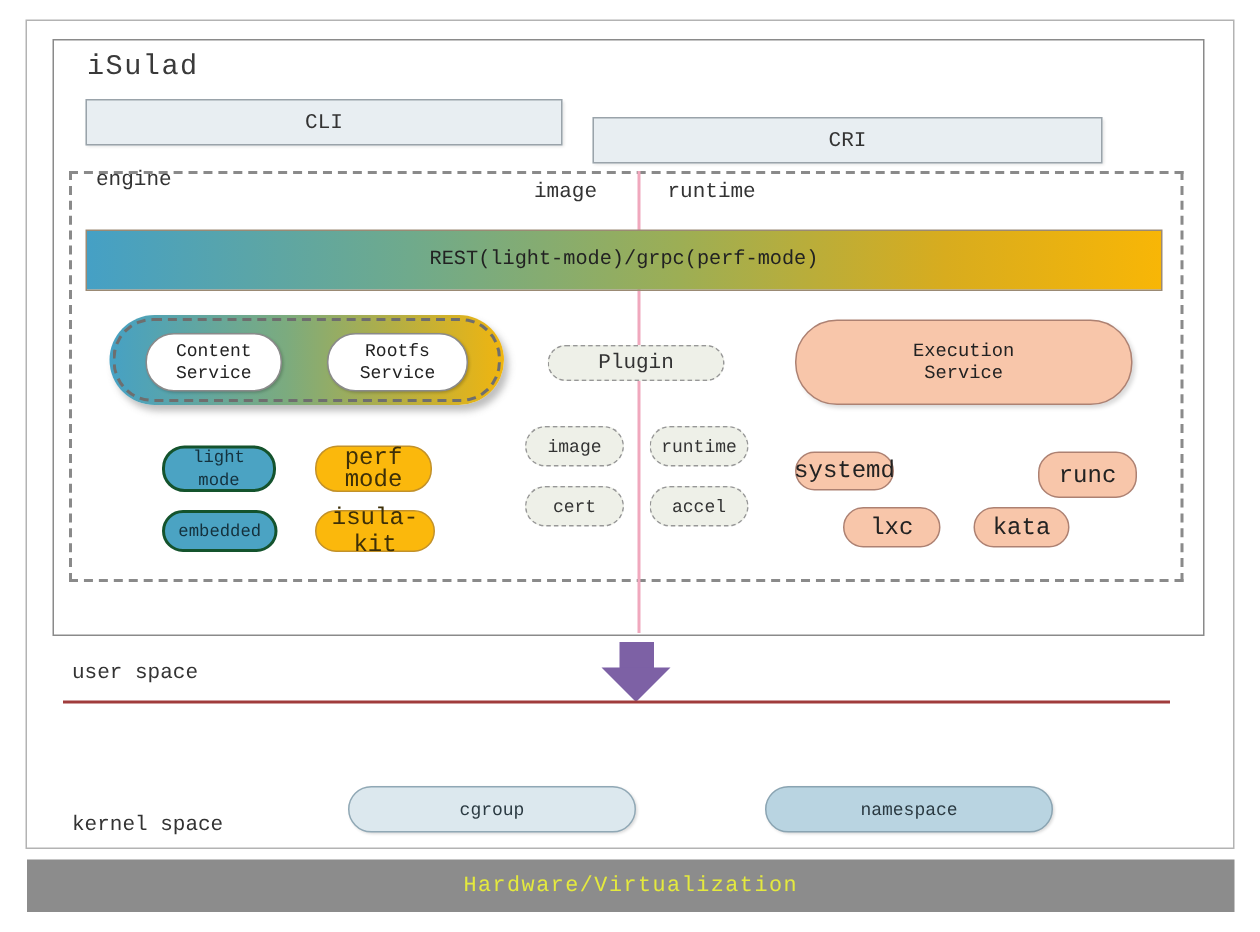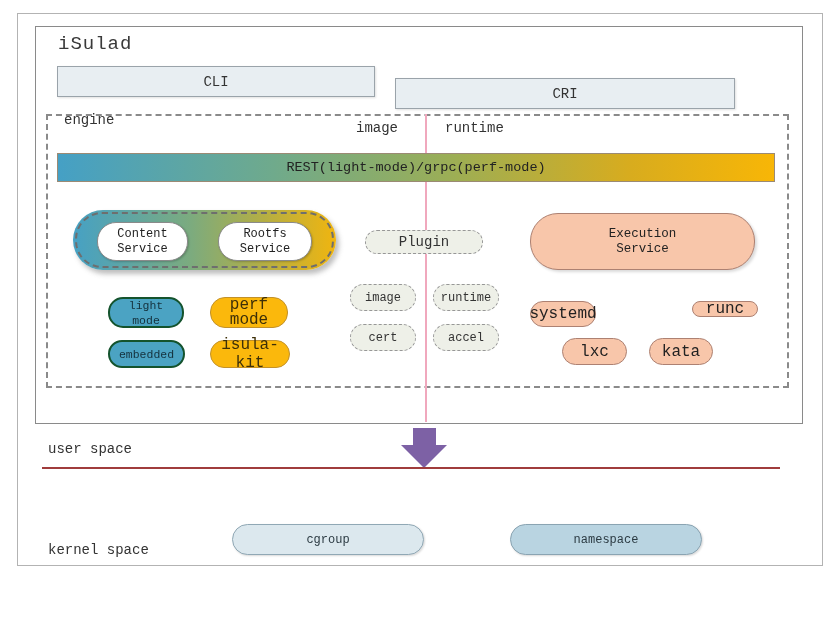--- a/index.html
+++ b/index.html
@@ -13,21 +13,21 @@
   .outer-frame{left:17px;top:13px;width:806px;height:553px;border:1px solid #b3b3b3;background:#fff;}
   .main-box{left:35px;top:26px;width:768px;height:398px;border:1px solid #8a8a8a;background:#fff;}
   .dashed-box{left:46px;top:114px;width:743px;height:274px;border:2px dashed #8a8a8a;z-index:1;}
   .pink-line{left:425px;top:114px;width:2px;height:308px;background:#f0a8bd;z-index:2;}
 
   .title{left:58px;top:33px;font-size:19px;color:#3a3a3a;letter-spacing:1px;}
   .topbox{height:31px;background:#e8eef2;border:1px solid #9aa3aa;font-size:14px;color:#333;
           box-shadow:1px 1px 2px rgba(0,0,0,.12);}
   .col-label{font-size:14px;color:#333;z-index:3;}
 
-  .rest-bar{left:57px;top:153px;width:718px;height:29px;border:1px solid #9b8a74;z-index:3;
+  .rest-bar{left:57px;top:153px;width:718px;height:41px;border:1px solid #9b8a74;z-index:3;
             background:linear-gradient(90deg,#45a0c5 0%,#6faa8c 30%,#9cae55 55%,#d8ac1e 80%,#f8b606 100%);
             font-size:13.5px;color:#222;}
 
   .svc-gradient{left:73px;top:210px;width:263px;height:60px;border-radius:30px;z-index:3;
             background:linear-gradient(90deg,#46a1c4 0%,#7cab7e 45%,#b3ae45 72%,#f0b50f 100%);
             box-shadow:3px 4px 5px rgba(110,110,110,.45);}
   .svc-gradient:before{content:"";position:absolute;inset:2px;border:2px dashed #6e6e6e;border-radius:27px;}
   .white-pill{background:#fff;border:1.5px solid #8a8a8a;border-radius:19px;font-size:12px;color:#222;
             box-shadow:1px 1px 2px rgba(0,0,0,.2);z-index:4;}
 
@@ -94,31 +94,32 @@
 
   <div class="abs plugin-pill center">Plugin</div>
   <div class="abs dash-pill center" style="left:350px;top:284px;">image</div>
   <div class="abs dash-pill center" style="left:433px;top:284px;">runtime</div>
   <div class="abs dash-pill center" style="left:350px;top:324px;">cert</div>
   <div class="abs dash-pill center" style="left:433px;top:324px;">accel</div>
 
   <div class="abs exec-pill center pre">Execution
 Service</div>
   <div class="abs salmon center" style="left:530px;top:301px;width:66px;height:26px;">systemd</div>
-  <div class="abs salmon center" style="left:692px;top:301px;width:66px;height:16px;">runc</div>
+  <div class="abs salmon center" style="left:692px;top:301px;width:66px;height:31px;">runc</div>
   <div class="abs salmon center" style="left:562px;top:338px;width:65px;height:27px;">lxc</div>
   <div class="abs salmon center" style="left:649px;top:338px;width:64px;height:27px;">kata</div>
 
   <div class="abs space-label" style="left:48px;top:441px;">user space</div>
 
   <div class="abs arrow-stem"></div>
   <div class="abs arrow-head"></div>
 
   <div class="abs red-line"></div>
 
 
   <div class="abs kpill cgroup center">cgroup</div>
   <div class="abs kpill namespace center">namespace</div>
 
   <div class="abs space-label" style="left:48px;top:542px;">kernel space</div>
 
+  <div class="abs hw-bar center">Hardware/Virtualization</div>
 
 </div>
 
 </body></html>

